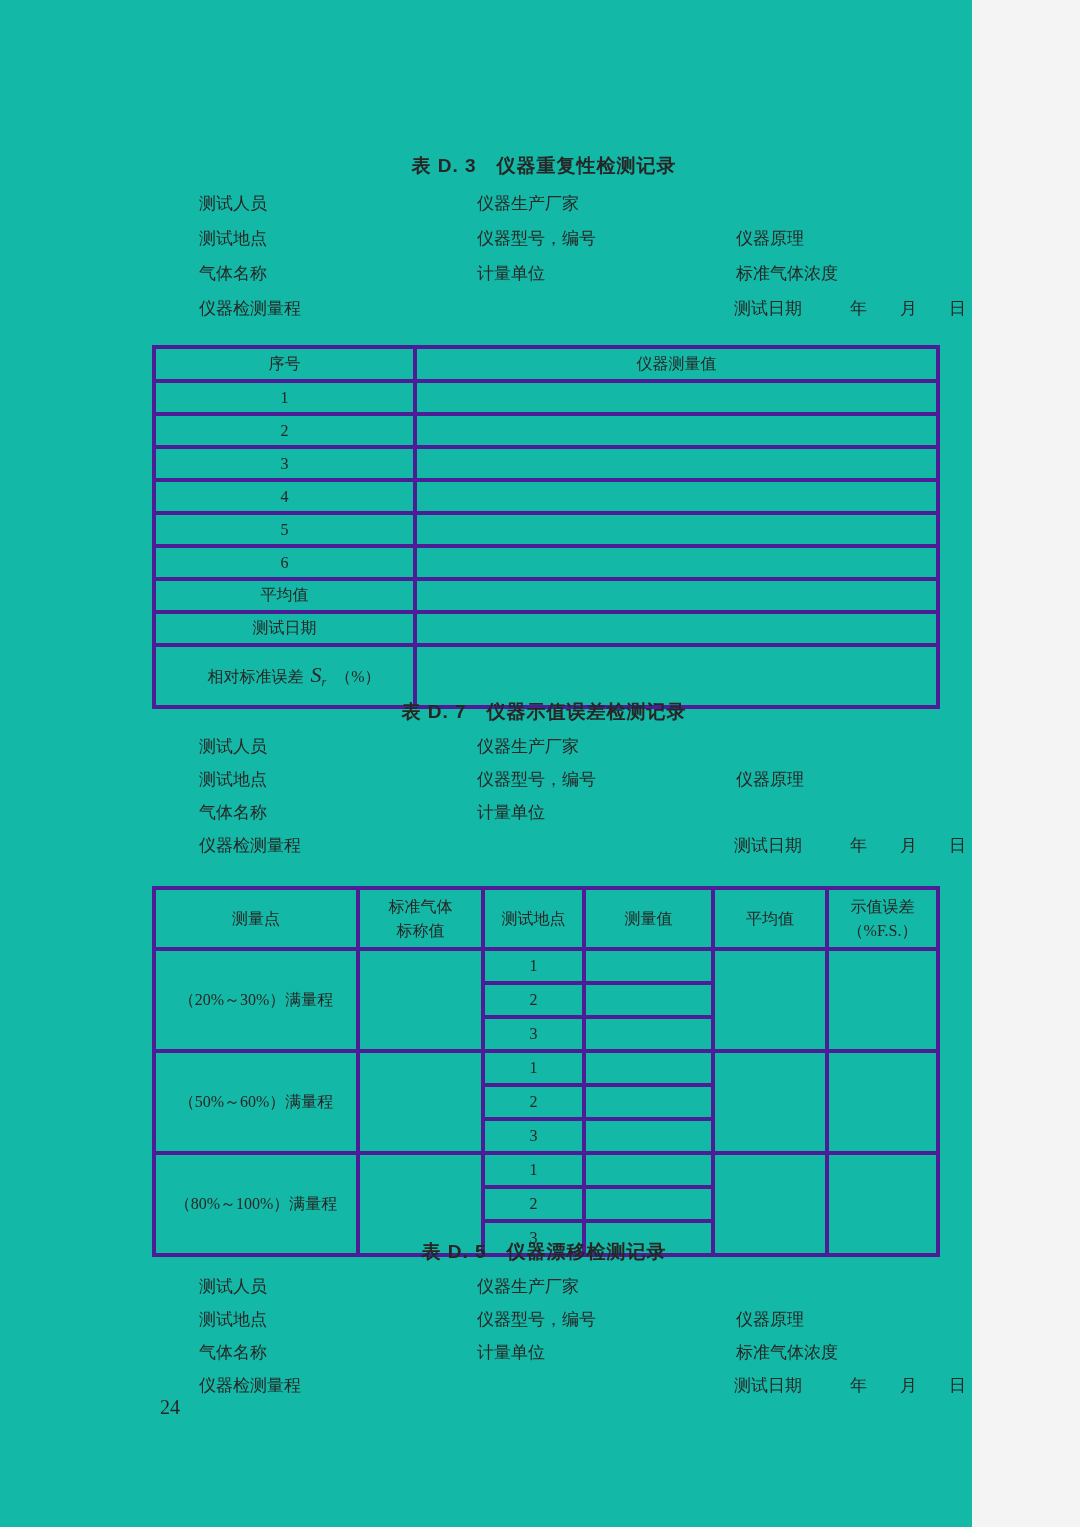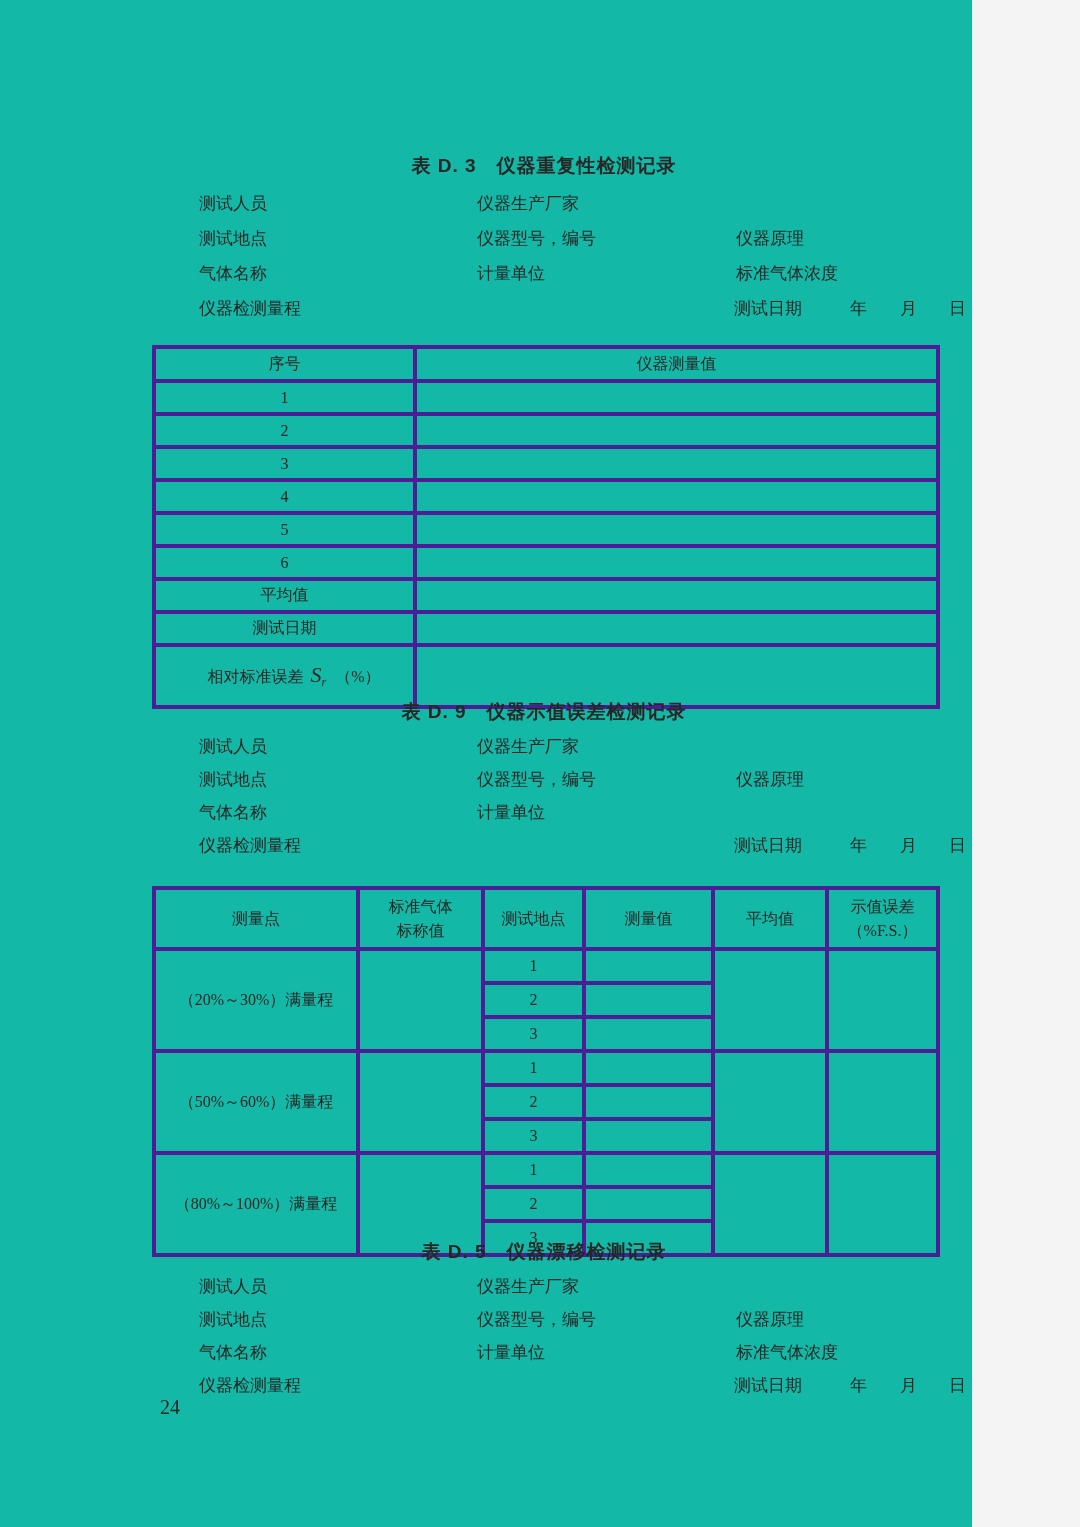--- a/index.html
+++ b/index.html
@@ -145,21 +145,21 @@
       </tr>
       <tr class="h58">
         <td>
           <span>相对标准误差</span><span class="sym">S</span><sub class="symsub">r</sub><span class="sfx">（%）</span>
         </td>
         <td></td>
       </tr>
     </tbody>
       </table>
 
-    <div class="sec-title" id="d4-title">表 D. 9　仪器示值误差检测记录</div>
+    <div class="sec-title" id="d4-title">表 D. 7　仪器示值误差检测记录</div>
 
     <div class="fields" id="d4-fields">
       <div class="frow h33">
         <span class="f1">测试人员</span>
         <span class="f2">仪器生产厂家</span>
       </div>
       <div class="frow h33">
         <span class="f1">测试地点</span>
         <span class="f2">仪器型号，编号</span>
         <span class="f3">仪器原理</span>

